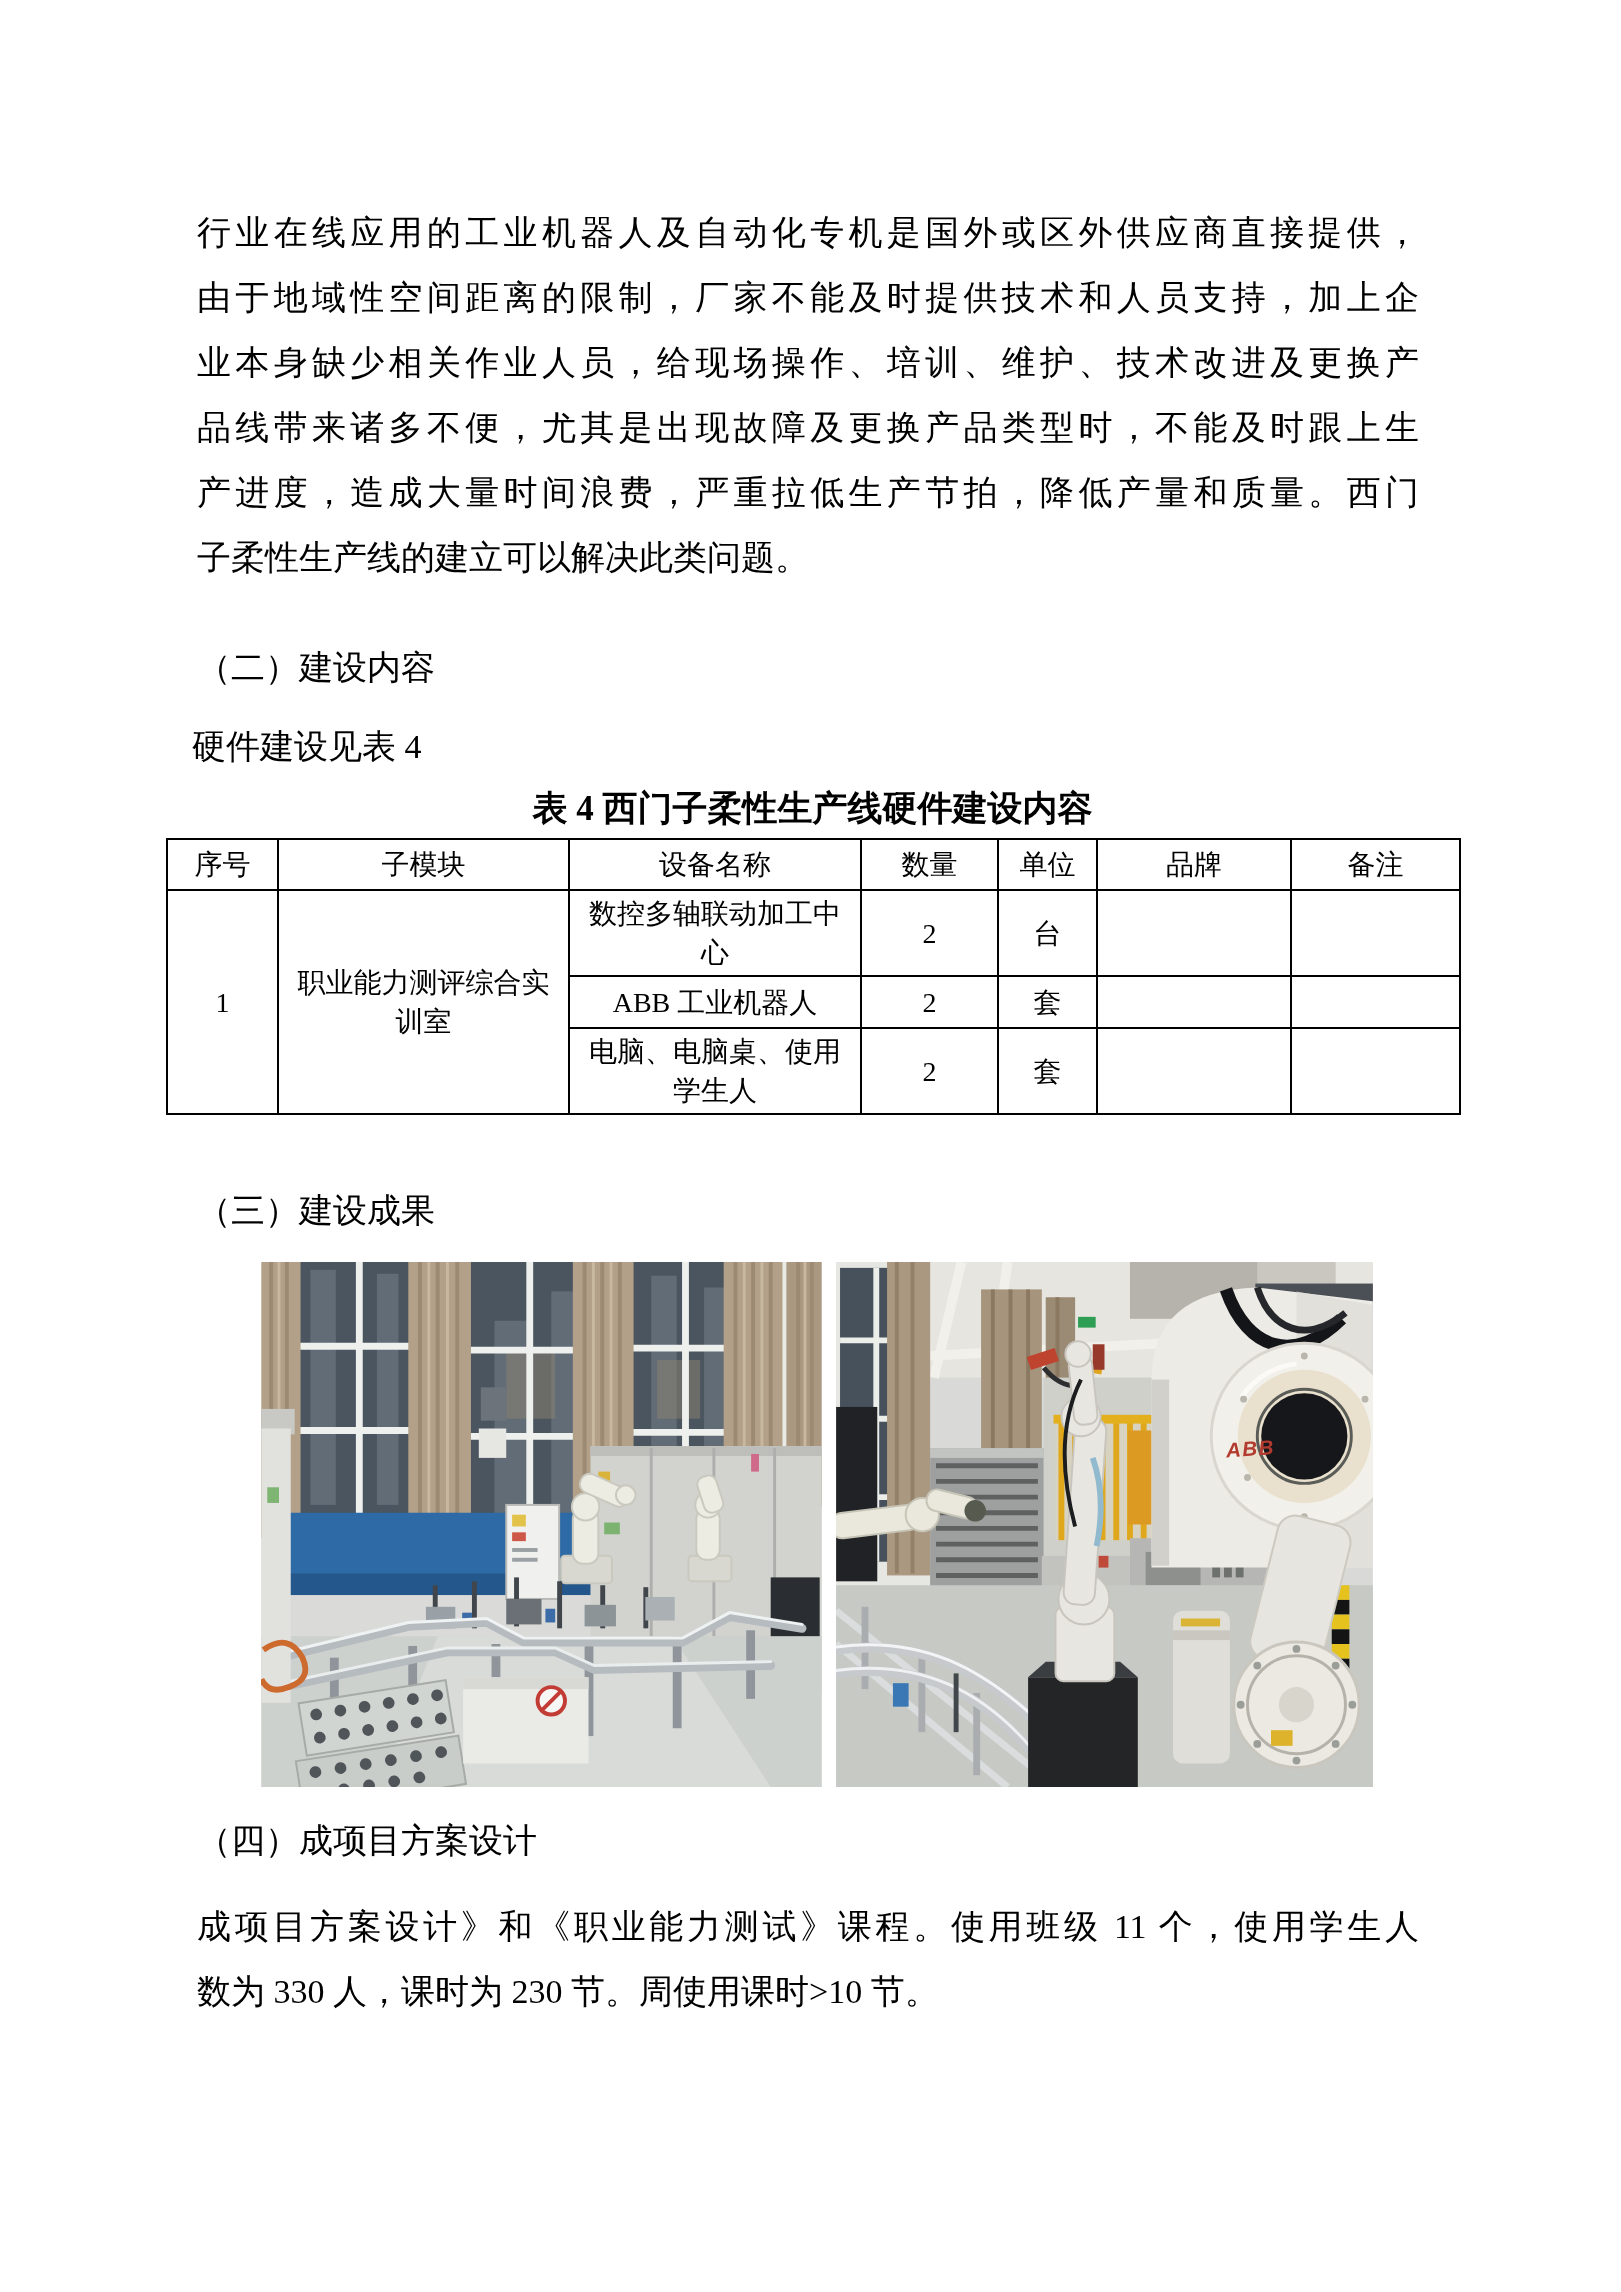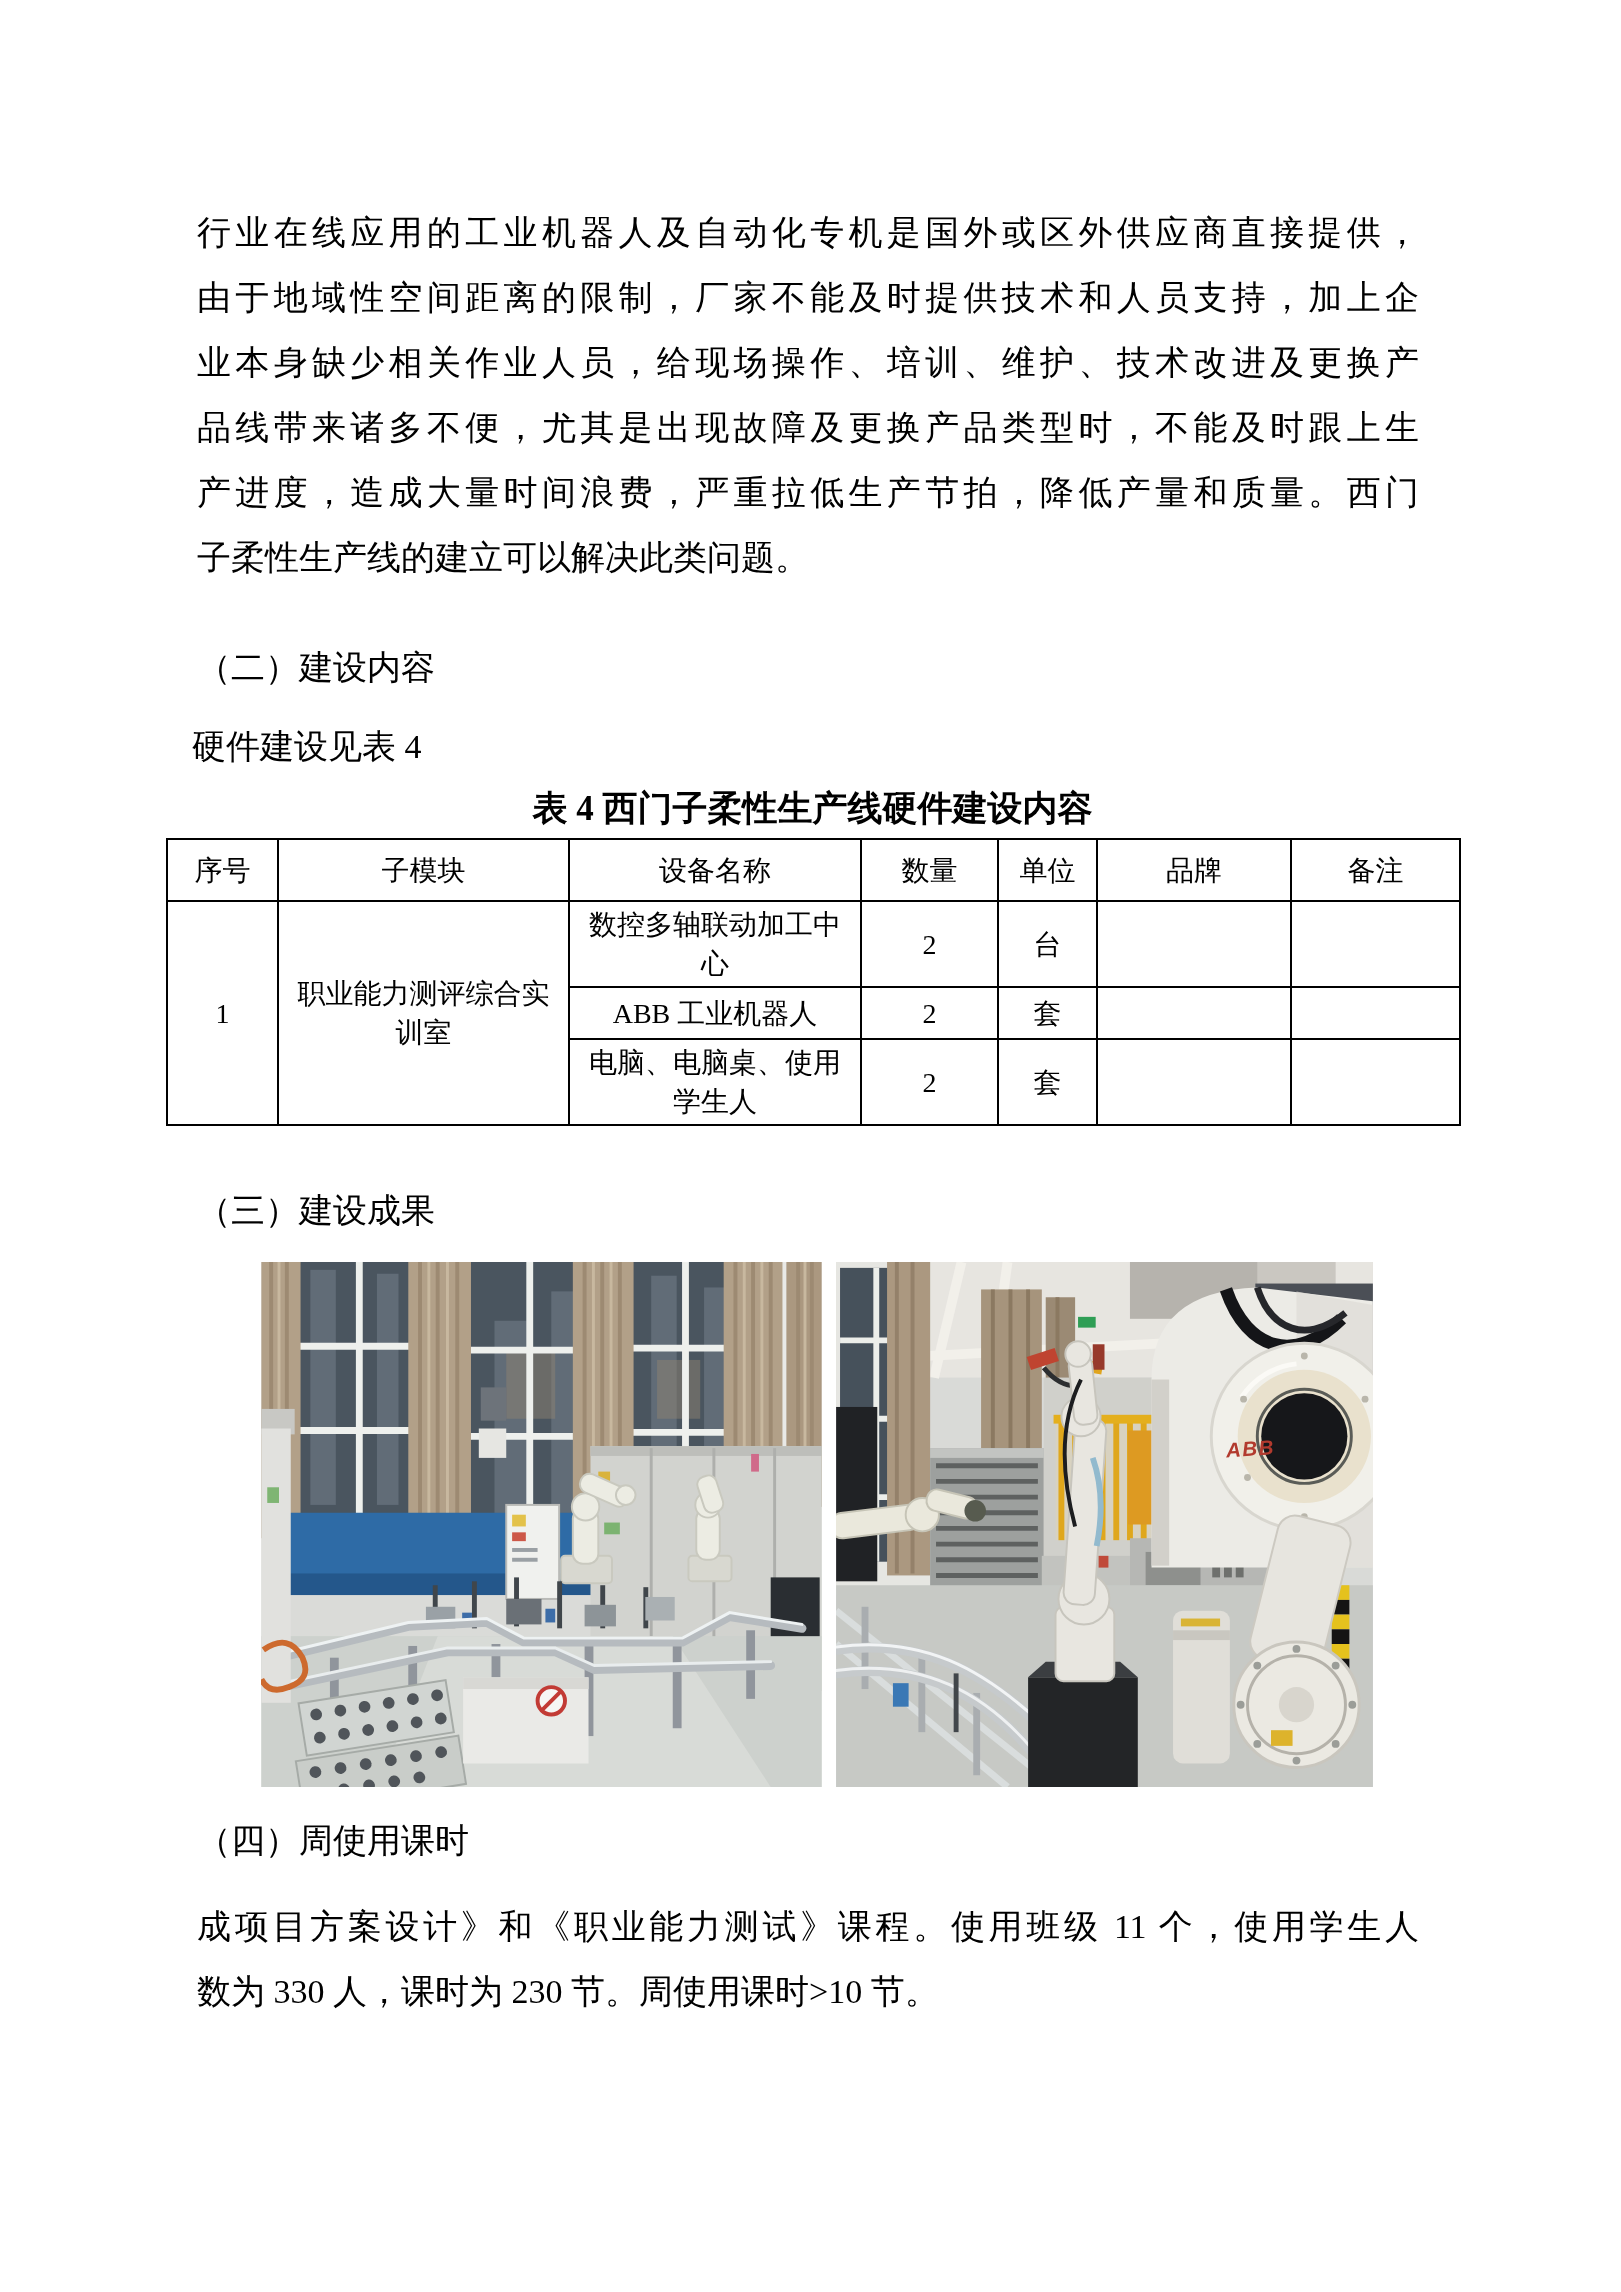--- a/index.html
+++ b/index.html
@@ -25,21 +25,21 @@
   table.spec{
     position:absolute;left:166px;top:838px;width:1293px;
     border-collapse:collapse;table-layout:fixed;border:2.9px solid #000;
   }
   table.spec th,table.spec td{
     border:2px solid #000;font-size:28px;line-height:39px;font-weight:normal;
     text-align:center;vertical-align:middle;padding:2px 7.8px;color:#000;
     overflow:hidden;
   }
   table.spec th{border-bottom:2.9px solid #000;}
-  tr.hrow{height:62px;} tr.r1{height:86px;} tr.r2{height:52px;} tr.r3{height:86px;}
+  tr.hrow{height:51px;} tr.r1{height:86px;} tr.r2{height:52px;} tr.r3{height:86px;}
 
   .figures{position:absolute;left:261px;top:1262px;display:flex;gap:13.7px;}
   .figures svg{display:block;}
 </style>
 </head>
 <body>
 
 <div class="page">
 
   <div class="para" style="top:200px">
@@ -464,21 +464,21 @@
         <circle cx="470" cy="509" r="4"></circle>
           <circle cx="430" cy="492" r="4"></circle>
           <circle cx="413" cy="452" r="4"></circle>
           <circle cx="430" cy="412" r="4"></circle>
       </g>
       <circle cx="470" cy="452" r="18" fill="#d8d5cd"></circle>
       <rect x="444" y="478" width="22" height="16" fill="#ddb32c"></rect>
     </svg>
   </div>
 
-  <div class="heading" style="top:1808px">（四）周使用课时</div>
+  <div class="heading" style="top:1808px">（四）成项目方案设计</div>
 
   <div class="para" style="top:1894px">
     <div class="line just">成项目方案设计》和《职业能力测试》课程。使用班级 11 个，使用学生人</div>
     <div class="line">数为 330 人，课时为 230 节。周使用课时&gt;10 节。</div>
   </div>
 
 </div>
 
 
 </body></html>

